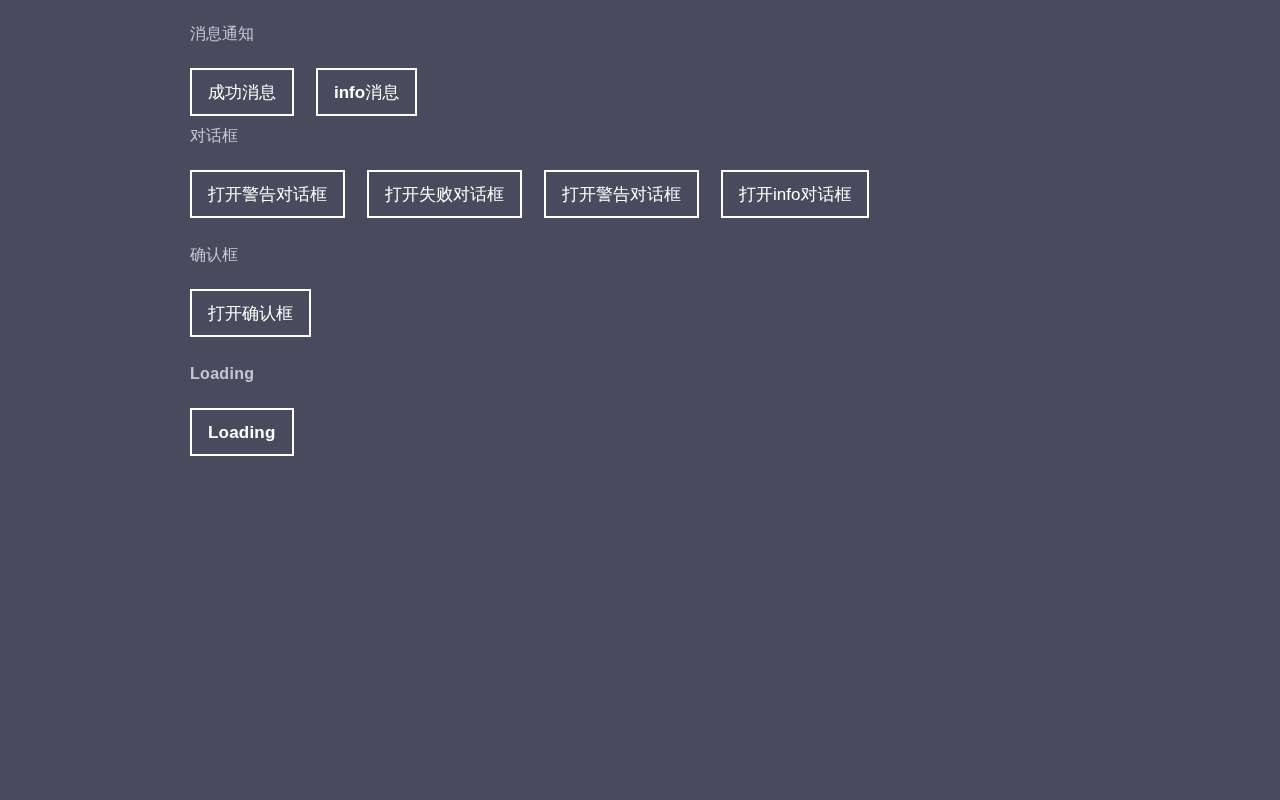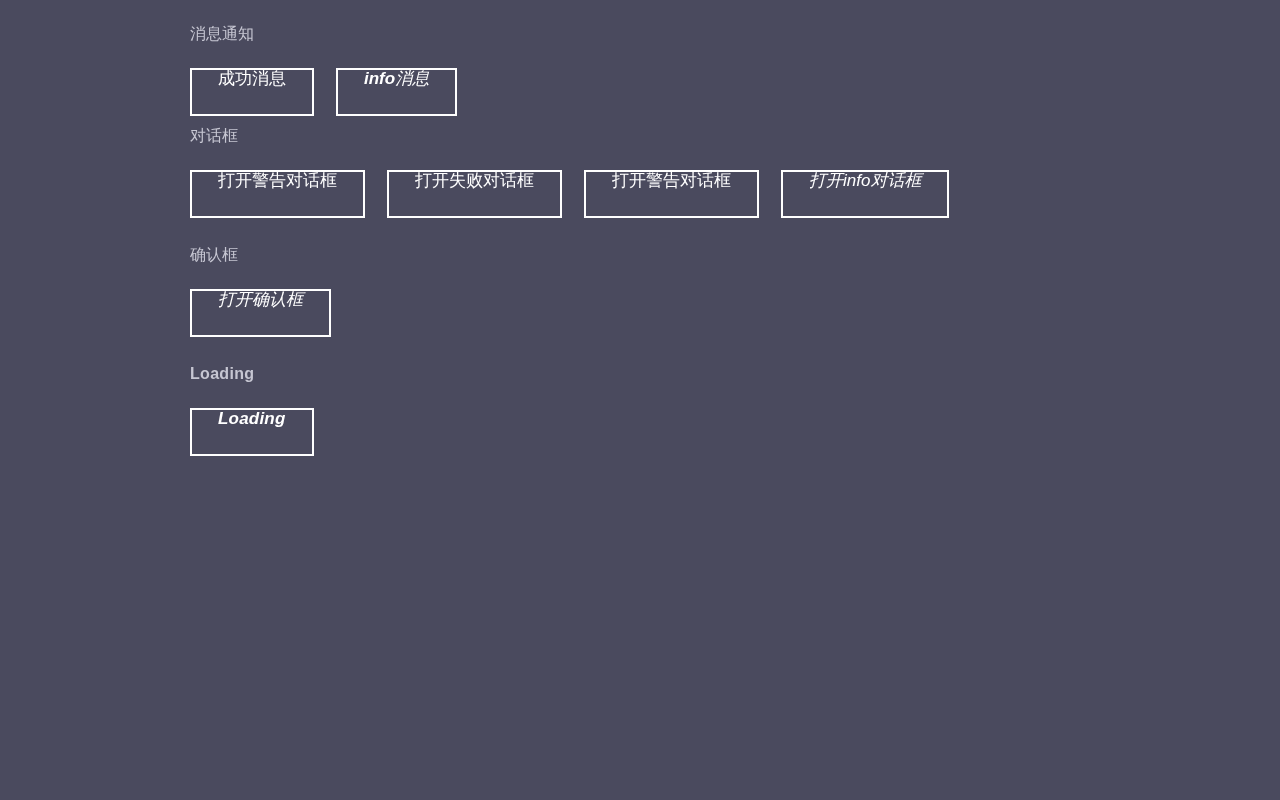--- a/index.html
+++ b/index.html
@@ -37,31 +37,32 @@
     align-items: flex-start;
     margin-top: 20px;
   }
   .btn {
     border: 2px solid #ffffff;
     background: transparent;
     color: #ffffff;
     font-size: 17px;
     line-height: 1;
     font-family: "Liberation Sans", "DejaVu Sans", sans-serif;
-    padding: 0 26px;
+    padding: 0 16px;
     height: 48px;
     display: inline-flex;
+    align-items: center;
     justify-content: center;
     box-sizing: border-box;
     cursor: pointer;
     white-space: nowrap;
     border-radius: 0;
     margin-right: 22px;
   }
-  .btn:last-child { margin-right: 0; font-style: italic; }
+  .btn:last-child { margin-right: 0; }
   .btn .latin {
     font-weight: 700;
   }
   .btn.all-latin {
     font-weight: 700;
     letter-spacing: 0.2px;
   }
   
   #section-message { margin-top: 0; }
   #section-dialog { margin-top: 6px; }

